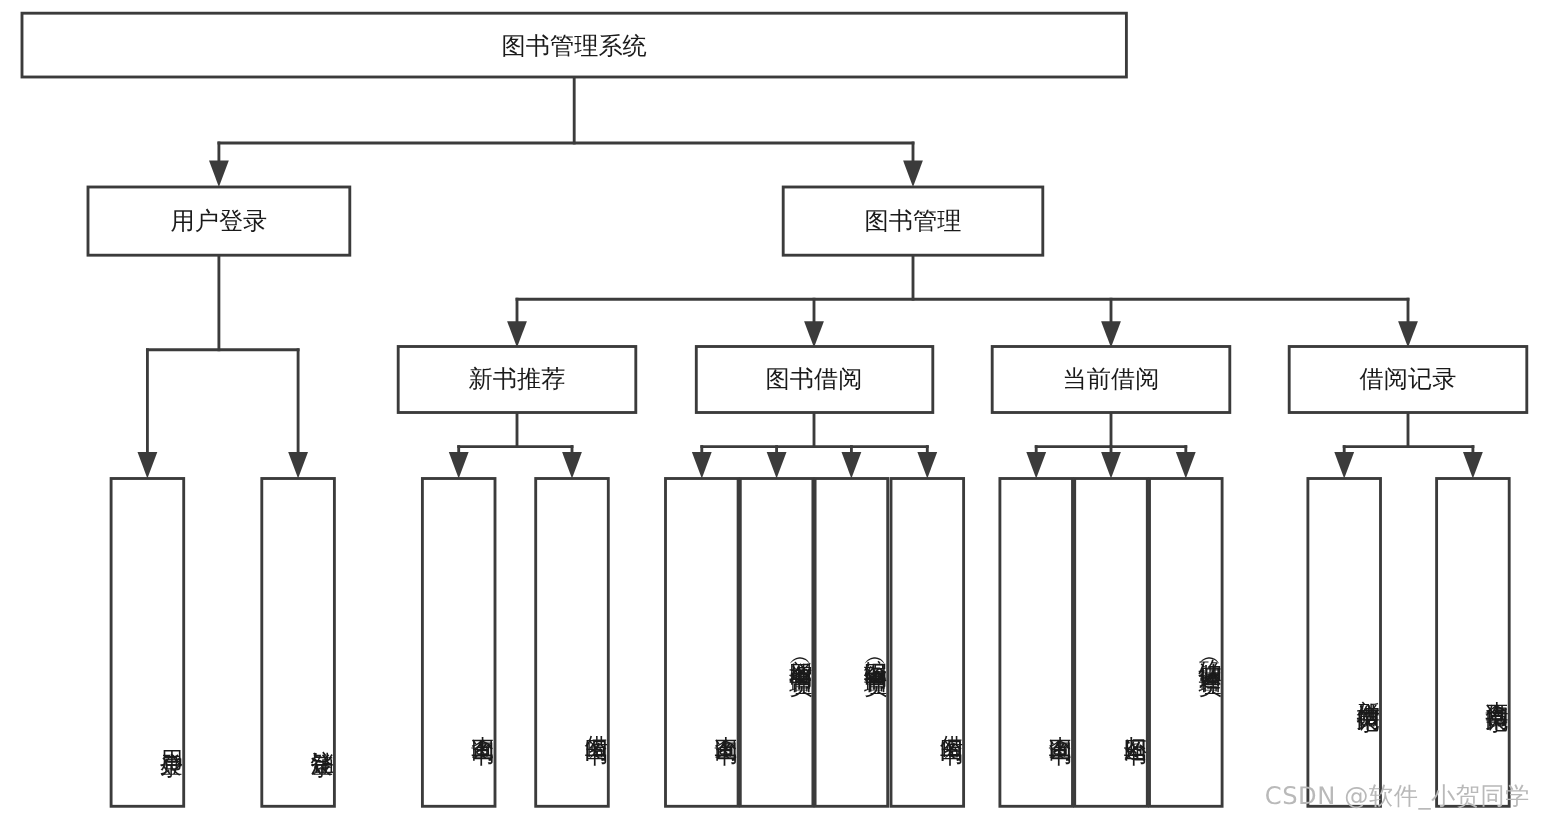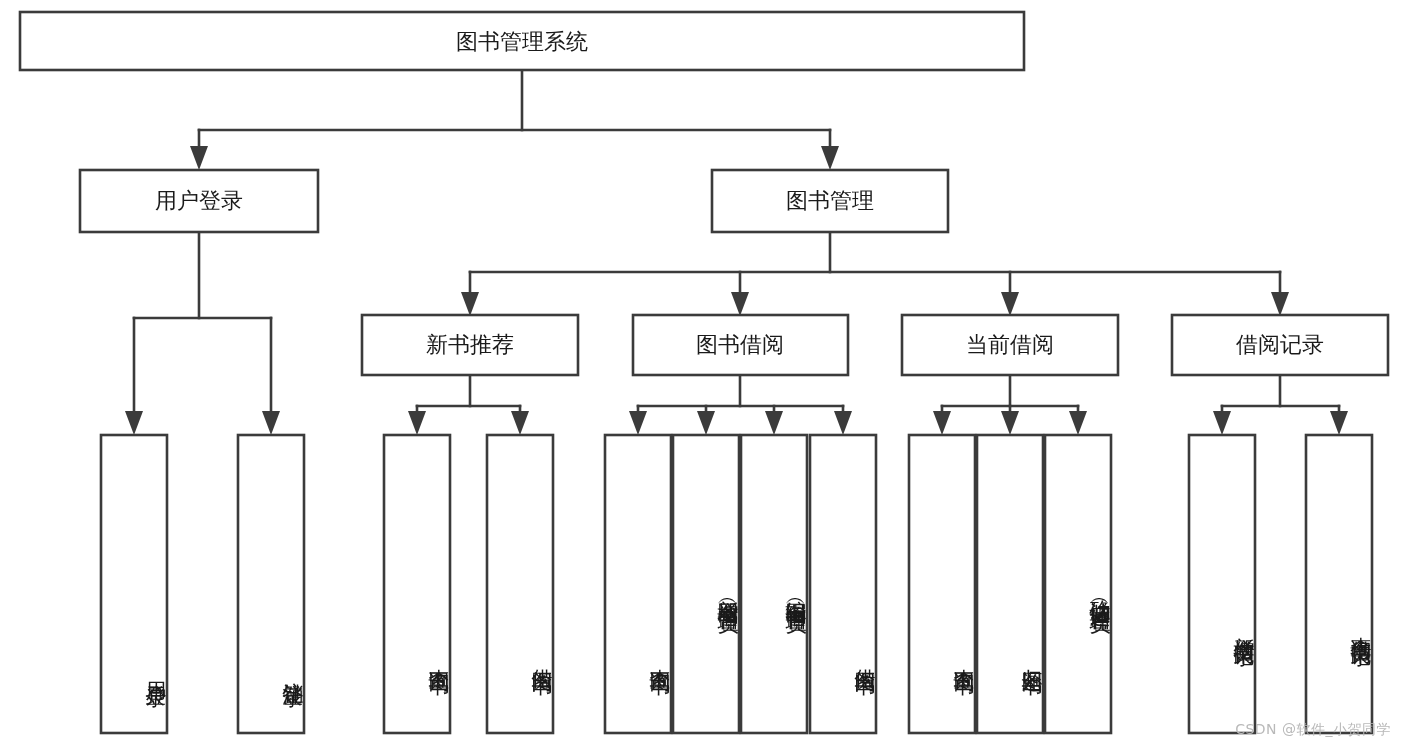--- a/index.html
+++ b/index.html
@@ -62,21 +62,21 @@
     align-items: flex-start;
     justify-content: center;
     white-space: nowrap;
     pointer-events: none;
   }
   .watermark {
     position: absolute;
     right: 14px;
     bottom: 8px;
     font-family: "DejaVu Sans", "Liberation Sans", sans-serif;
-    font-size: 14px;
+    font-size: 22px;
     color: #b9b9b9;
     white-space: nowrap;
     letter-spacing: 0.5px;
   }
 </style>
 </head>
 <body>
 
 <div id="diagram-root">
 

